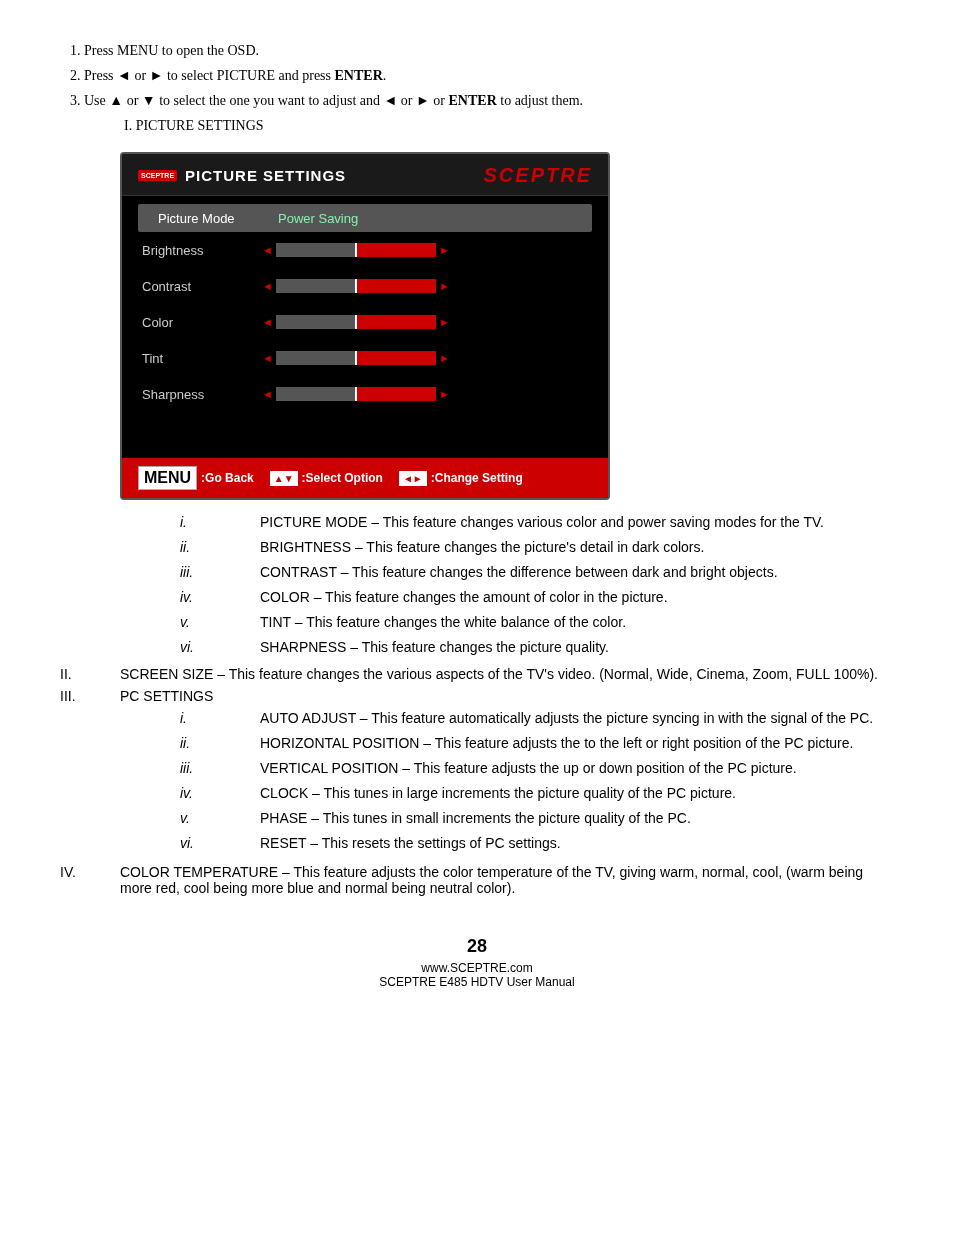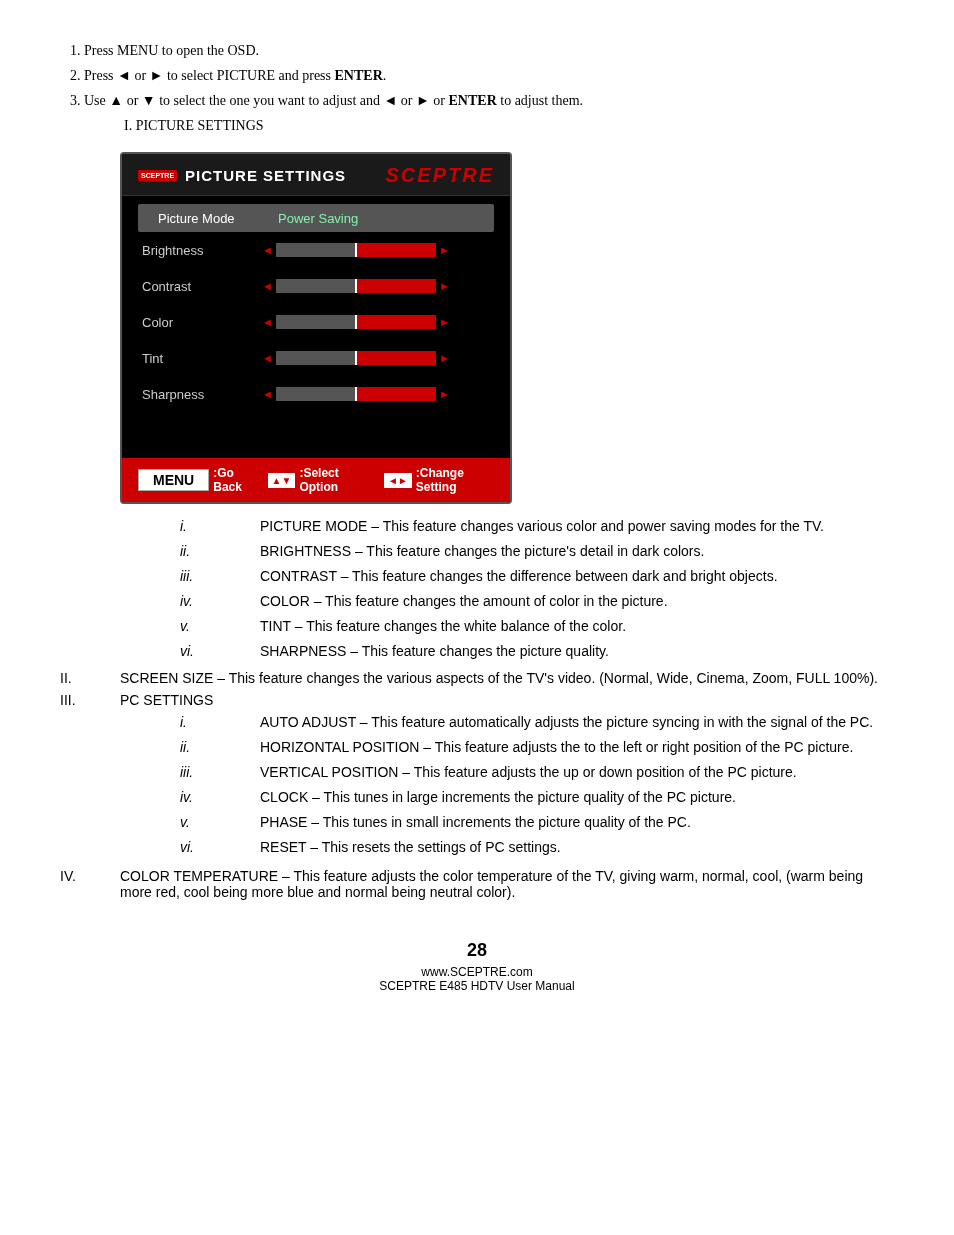--- a/index.html
+++ b/index.html
@@ -28,21 +28,21 @@
     }
 
     .sub-item {
       margin-left: 40px;
       margin-top: 4px;
       line-height: 1.5;
     }
 
     
     .osd-container {
-      width: 392px;
+      width: 490px;
       margin: 12px 0 12px 60px;
       background: #000;
       border: 2px solid #555;
       border-radius: 4px;
       overflow: hidden;
     }
 
     .osd-header {
       display: flex;
       justify-content: space-between;
@@ -173,22 +173,22 @@
       align-items: center;
       gap: 4px;
       color: #fff;
       font-size: 12px;
       font-weight: bold;
     }
 
     .footer-btn {
       background: #fff;
       color: #000;
-      padding: 2px 14px;
-      font-size: 14px;
+      padding: 2px 5px;
+      font-size: 16px;
       font-weight: bold;
       border: 1px solid #aaa;
     }
 
     .footer-icon {
       background: #fff;
       color: #cc0000;
       padding: 2px 4px;
       font-size: 10px;
       font-weight: bold;

